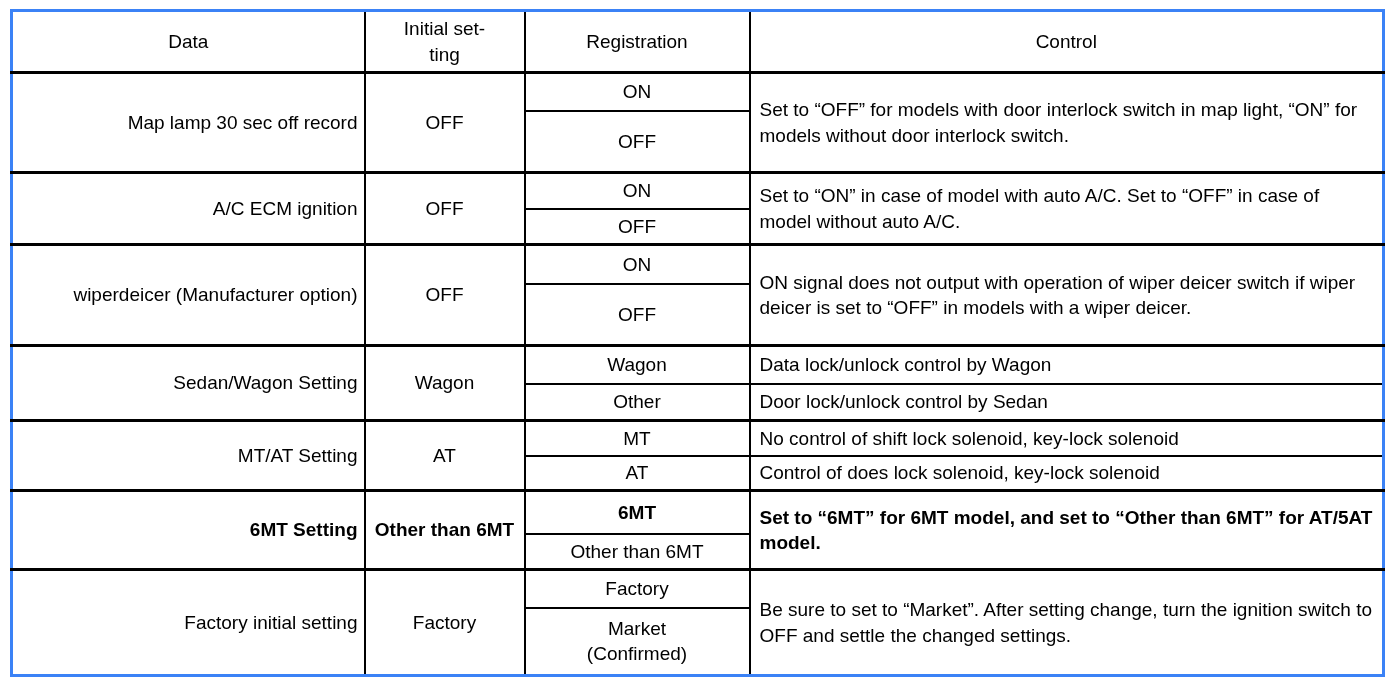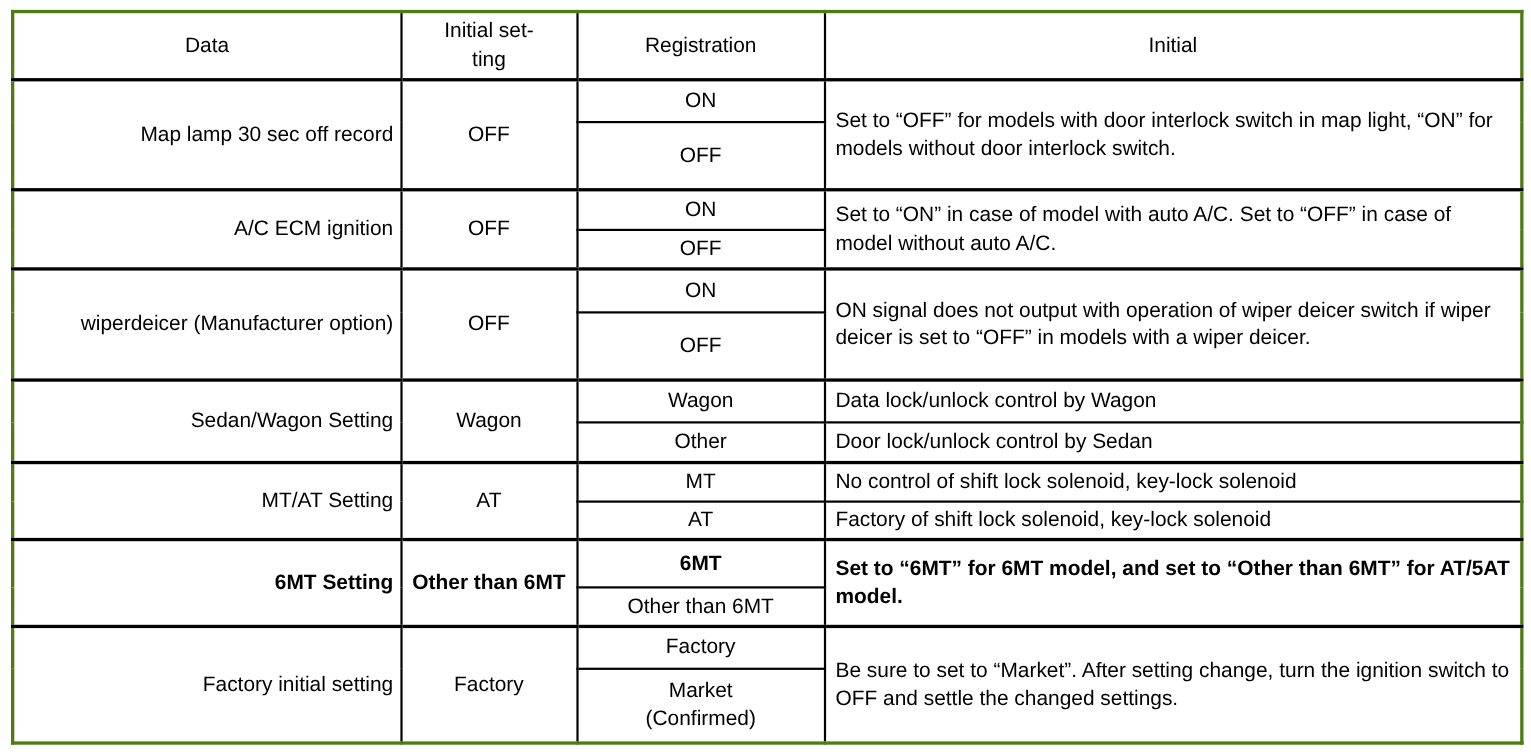--- a/index.html
+++ b/index.html
@@ -13,21 +13,21 @@
   .page {
     width: 1392px;
     height: 684px;
     padding: 9px 10px;
     background: #ffffff;
   }
   table.settings-table {
     border-collapse: collapse;
     table-layout: fixed;
     width: 1372px;
-    border: 3px solid #4d7c0f;
+    border: 3px solid #3b82f6;
   }
   col.c-data     { width: 353px; }
   col.c-initial  { width: 160px; }
   col.c-reg      { width: 225px; }
   col.c-remarks  { width: 634px; }
   th, td {
     border: 2px solid #000000;
     font-size: 19px;
     line-height: 1.32;
     padding: 2px 6px;
@@ -66,21 +66,21 @@
         <col class="c-initial">
         <col class="c-reg">
         <col class="c-remarks">
     </colgroup>
     <thead>
       <tr class="h-head">
         <th>Data</th>
         <th class="multiline">Initial set-
 ting</th>
         <th>Registration</th>
-        <th>Initial</th>
+        <th>Control</th>
       </tr>
     </thead>
     <tbody>
 
       <tr class="group-start h38">
         <td class="cell-data" rowspan="2">Map lamp 30 sec off record</td>
         <td class="cell-initial" rowspan="2">OFF</td>
         <td class="cell-reg">ON</td>
         <td class="cell-remarks" rowspan="2">Set to “OFF” for models with door interlock switch in map light, “ON” for models without door interlock switch.</td>
       </tr>
@@ -120,21 +120,21 @@
       </tr>
 
       <tr class="group-start h35">
         <td class="cell-data" rowspan="2">MT/AT Setting</td>
         <td class="cell-initial" rowspan="2">AT</td>
         <td class="cell-reg">MT</td>
         <td class="cell-remarks">No control of shift lock solenoid, key-lock solenoid</td>
       </tr>
       <tr class="h35">
         <td class="cell-reg">AT</td>
-        <td class="cell-remarks">Factory of shift lock solenoid, key-lock solenoid</td>
+        <td class="cell-remarks">Control of does lock solenoid, key-lock solenoid</td>
       </tr>
 
       <tr class="group-start h43">
         <td class="cell-data" rowspan="2">6MT Setting</td>
         <td class="cell-initial" rowspan="2">Other than 6MT</td>
         <td class="cell-reg">6MT</td>
         <td class="cell-remarks" rowspan="2">Set to “6MT” for 6MT model, and set to “Other than 6MT” for AT/5AT model.</td>
       </tr>
       <tr class="h36">
         <td class="cell-reg">Other than 6MT</td>

